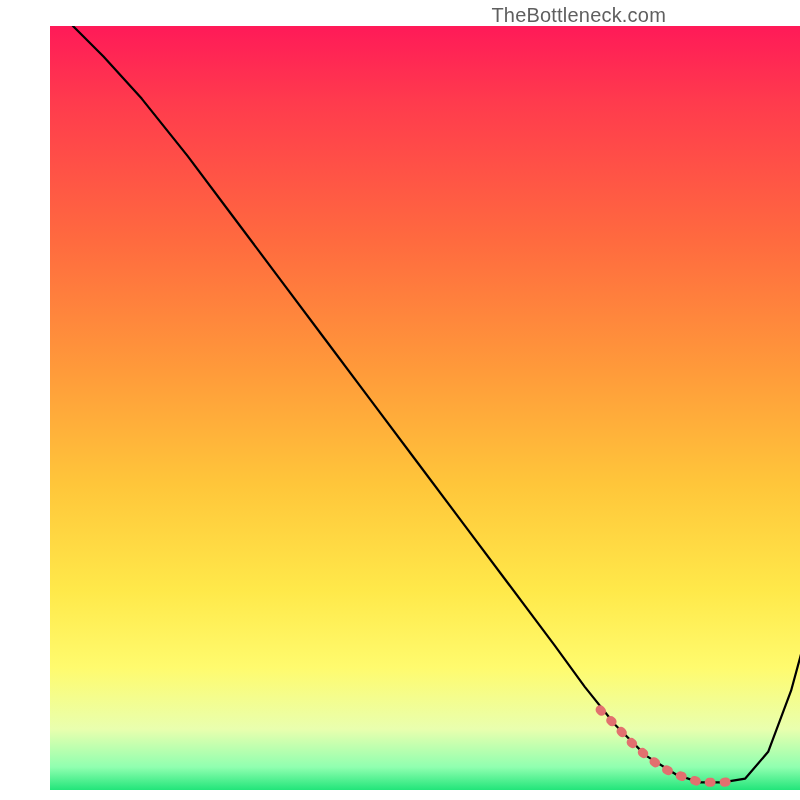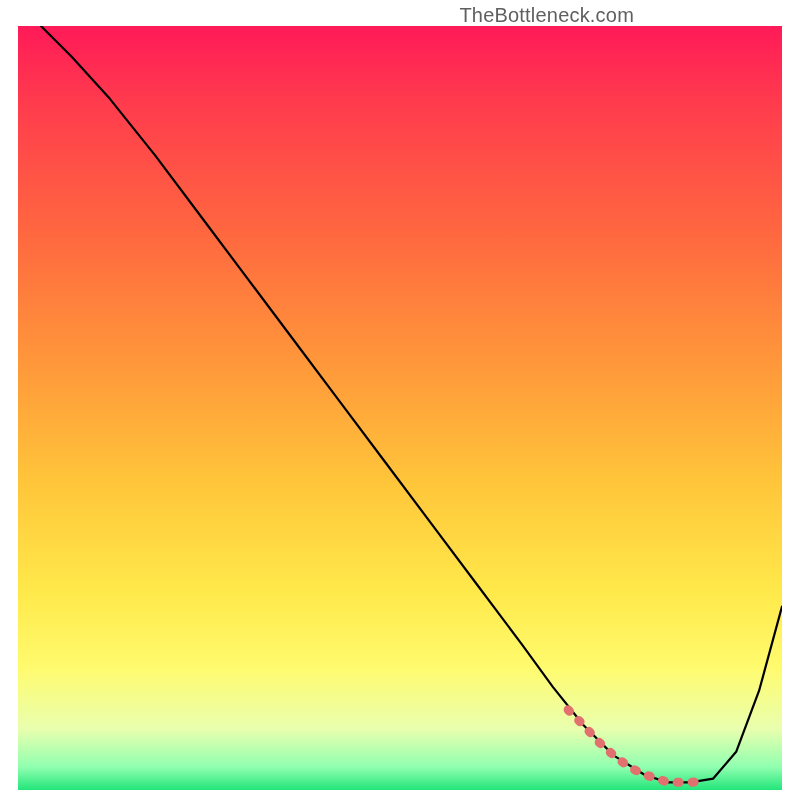--- a/index.html
+++ b/index.html
@@ -8,20 +8,21 @@
     width: 800px;
     height: 800px;
     background: #ffffff;
     overflow: hidden;
     font-family: Arial, Helvetica, sans-serif;
   }
   .stage {
     position: relative;
     width: 652px;
     height: 800px;
+    margin-left: 32px;
   }
   .plot {
     position: absolute;
     left: 18px;
     top: 26px;
     width: 764px;
     height: 764px;
     box-sizing: border-box;
   }
   .gradient {

